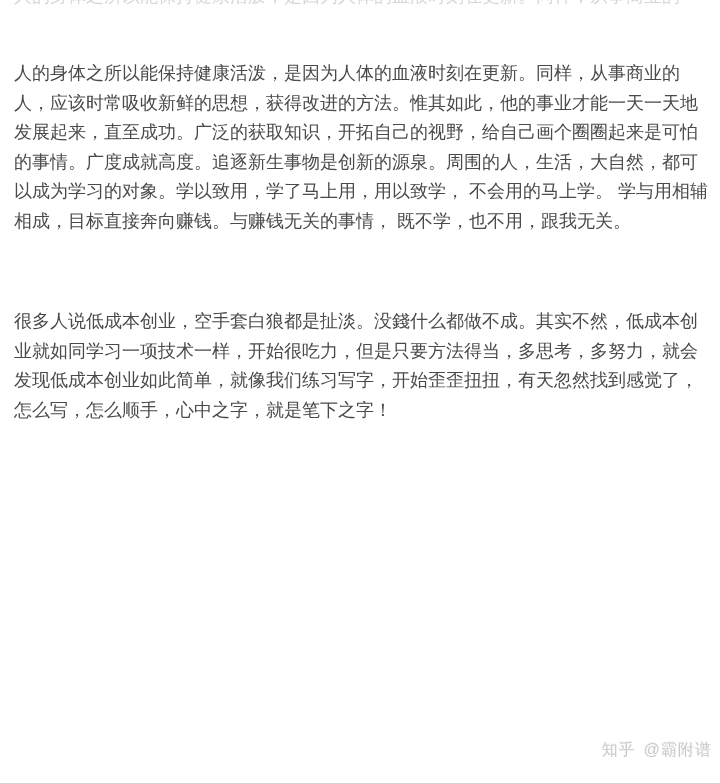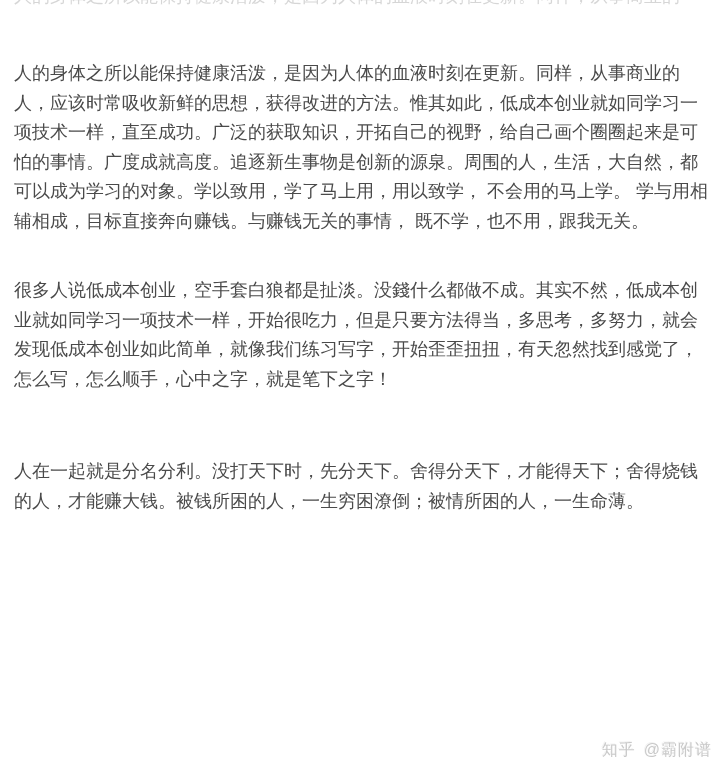--- a/index.html
+++ b/index.html
@@ -43,21 +43,21 @@
     font-size: 18px;
     line-height: 29.5px;
     text-align: left;
     letter-spacing: 0;
   }
   .content p {
     margin: 0;
     padding: 0;
     word-break: break-all;
   }
-  .content p.gap-xl { margin-top: 40px; }
+  .content p.gap-xl { margin-top: 71px; }
   .content p.gap-lg { margin-top: 63px; }
   .content p.gap-md { margin-top: 30px; }
   .content p.gap-none { margin-top: 0; }
 
   .watermark {
     position: absolute;
     top: 740px;
     right: 8px;
     font-size: 16px;
     letter-spacing: 1px;
@@ -70,22 +70,21 @@
 </head>
 <body>
 
 <div class="page">
 
   <div class="top-clip">
     <span>人的身体之所以能保持健康活泼，是因为人体的血液时刻在更新。同样，从事商业的</span>
   </div>
 
   <div class="content">
-    <p class="gap-none">人的身体之所以能保持健康活泼，是因为人体的血液时刻在更新。同样，从事商业的人，应该时常吸收新鲜的思想，获得改进的方法。惟其如此，低成本创业就如同学习一项技术一样，直至成功。广泛的获取知识，开拓自己的视野，给自己画个圈圈起来是可怕的事情。广度成就高度。追逐新生事物是创新的源泉。周围的人，生活，大自然，都可以成为学习的对象。学以致用，学了马上用，用以致学， 不会用的马上学。 学与用相辅相成，目标直接奔向赚钱。与赚钱无关的事情， 既不学，也不用，跟我无关。</p>
+    <p class="gap-none">人的身体之所以能保持健康活泼，是因为人体的血液时刻在更新。同样，从事商业的人，应该时常吸收新鲜的思想，获得改进的方法。惟其如此，他的事业才能一天一天地发展起来，直至成功。广泛的获取知识，开拓自己的视野，给自己画个圈圈起来是可怕的事情。广度成就高度。追逐新生事物是创新的源泉。周围的人，生活，大自然，都可以成为学习的对象。学以致用，学了马上用，用以致学， 不会用的马上学。 学与用相辅相成，目标直接奔向赚钱。与赚钱无关的事情， 既不学，也不用，跟我无关。</p>
     <p class="gap-xl">很多人说低成本创业，空手套白狼都是扯淡。没錢什么都做不成。其实不然，低成本创业就如同学习一项技术一样，开始很吃力，但是只要方法得当，多思考，多努力，就会发现低成本创业如此简单，就像我们练习写字，开始歪歪扭扭，有天忽然找到感觉了，怎么写，怎么顺手，心中之字，就是笔下之字！</p>
-    <p class="gap-lg">人在一起就是分名分利。没打天下时，先分天下。舍得分天下，才能得天下；舍得烧钱的人，才能赚大钱。被钱所困的人，一生穷困潦倒；被情所困的人，一生命薄。</p>
   </div>
 
   <div class="watermark">
     <span class="site">知乎</span><span class="handle">@霸附谱</span>
   </div>
 
 </div>
 
 </body></html>

